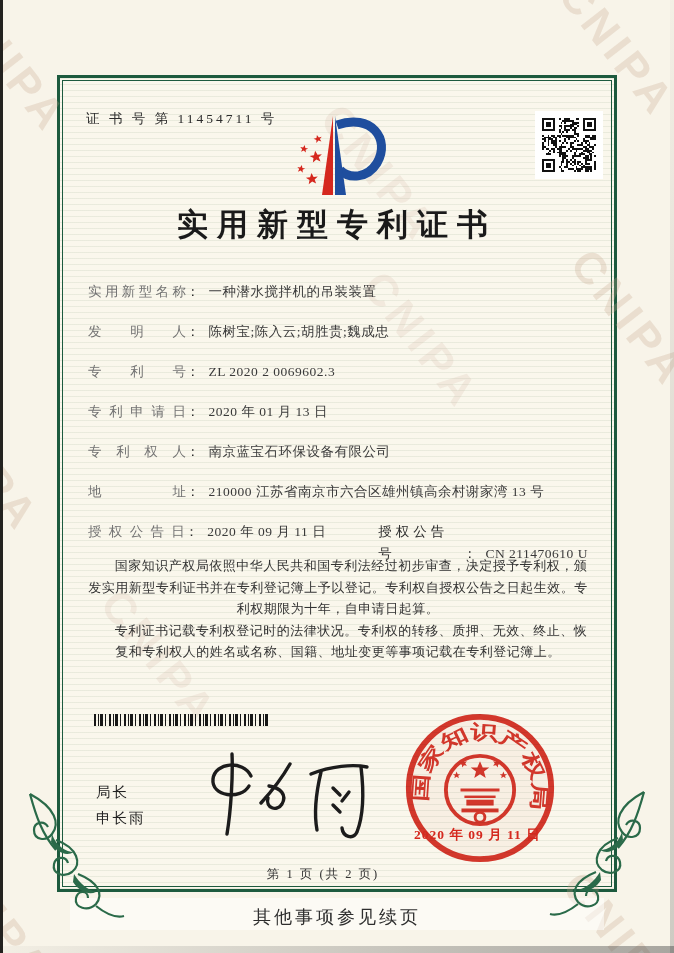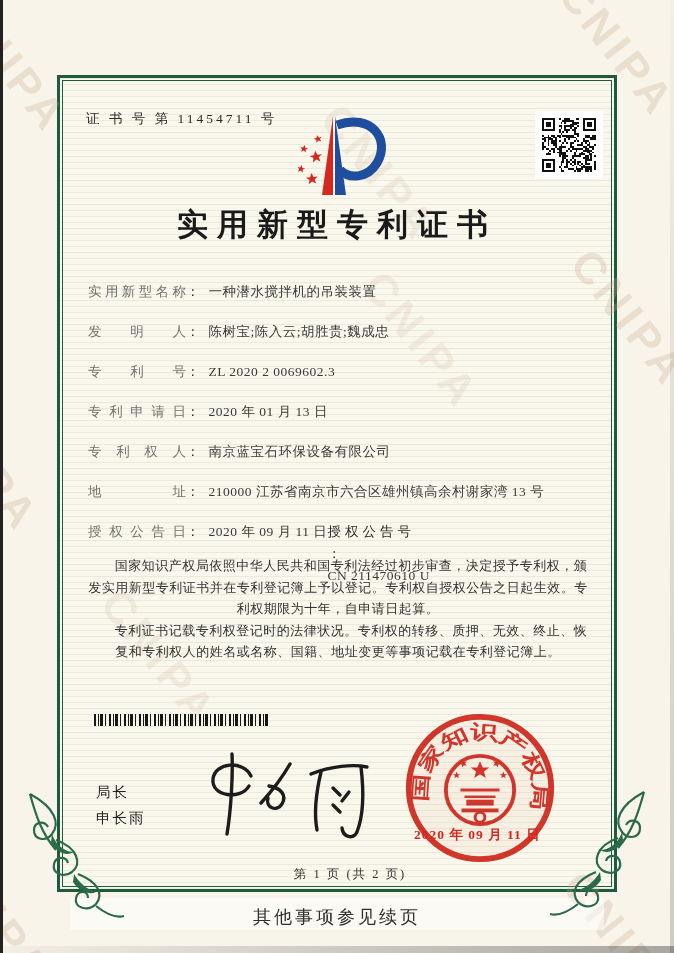--- a/index.html
+++ b/index.html
@@ -37,42 +37,42 @@
   .qr-patch svg{position:absolute;left:7px;top:7px;}
 
   .title{position:absolute;left:57px;top:204px;width:560px;text-align:center;
       font-size:31px;font-weight:bold;letter-spacing:9px;color:#1a1a1a;z-index:3;}
 
   .fields{position:absolute;left:88px;top:281px;width:500px;z-index:3;}
   .row{display:flex;align-items:baseline;margin-bottom:18px;font-size:13.5px;line-height:22px;}
   .row .lbl{display:inline-block;width:98px;text-align:justify;text-align-last:justify;color:#737373;}
   .row .colon{margin-right:9px;color:#2d2d2d;}
   .row .val{color:#3a3a3a;letter-spacing:0.5px;white-space:nowrap;}
-  .row .pair2{display:flex;align-items:flex-start;flex-direction:column;}
+  .row .pair2{margin-left:52px;display:flex;align-items:flex-end;}
   .row .lbl2{letter-spacing:4px;color:#2d2d2d;}
 
   .paras{position:absolute;left:88px;top:555px;width:500px;font-size:13px;line-height:21.5px;
       color:#333;z-index:3;text-align:center;}
   .paras p{margin:0;text-indent:2em;letter-spacing:0.5px;}
 
   .barcode{position:absolute;left:94px;top:714px;width:176px;height:12px;z-index:3;
       background:repeating-linear-gradient(90deg,
         #181818 0 2px, transparent 2px 4px,
         #181818 4px 5px, transparent 5px 6px,
         #181818 6px 9px, transparent 9px 11px,
         #181818 11px 12px, transparent 12px 15px);}
 
   .signer{position:absolute;left:96px;top:763px;font-size:14.5px;line-height:26px;color:#222;z-index:3;letter-spacing:2px;margin-top:16px;}
   .signature{position:absolute;left:193px;top:748px;z-index:4;}
 
   .seal{position:absolute;left:402px;top:710px;z-index:6;mix-blend-mode:multiply;opacity:0.93;}
   .seal-date{position:absolute;left:414px;top:826px;font-size:13.5px;color:#d5281e;
       letter-spacing:1px;z-index:7;font-weight:bold;}
 
-  .page-indicator{position:absolute;left:70px;top:866px;width:560px;text-align:center;
+  .page-indicator{position:absolute;left:43px;top:866px;width:560px;text-align:center;
       font-size:12.5px;letter-spacing:2px;color:#333;z-index:3;}
 
   .footer-band{position:absolute;left:70px;top:898px;width:534px;height:32px;
       background:rgba(255,255,255,0.5);z-index:2;}
   .footer-note{position:absolute;left:0;top:905px;width:674px;text-align:center;
       font-size:18px;letter-spacing:3px;color:#2e2e2e;z-index:3;}
 
   .flourish{position:absolute;z-index:5;}
   .flourish.left{left:26px;top:790px;transform:scaleX(-1);}
   .flourish.right{left:548px;top:788px;}

